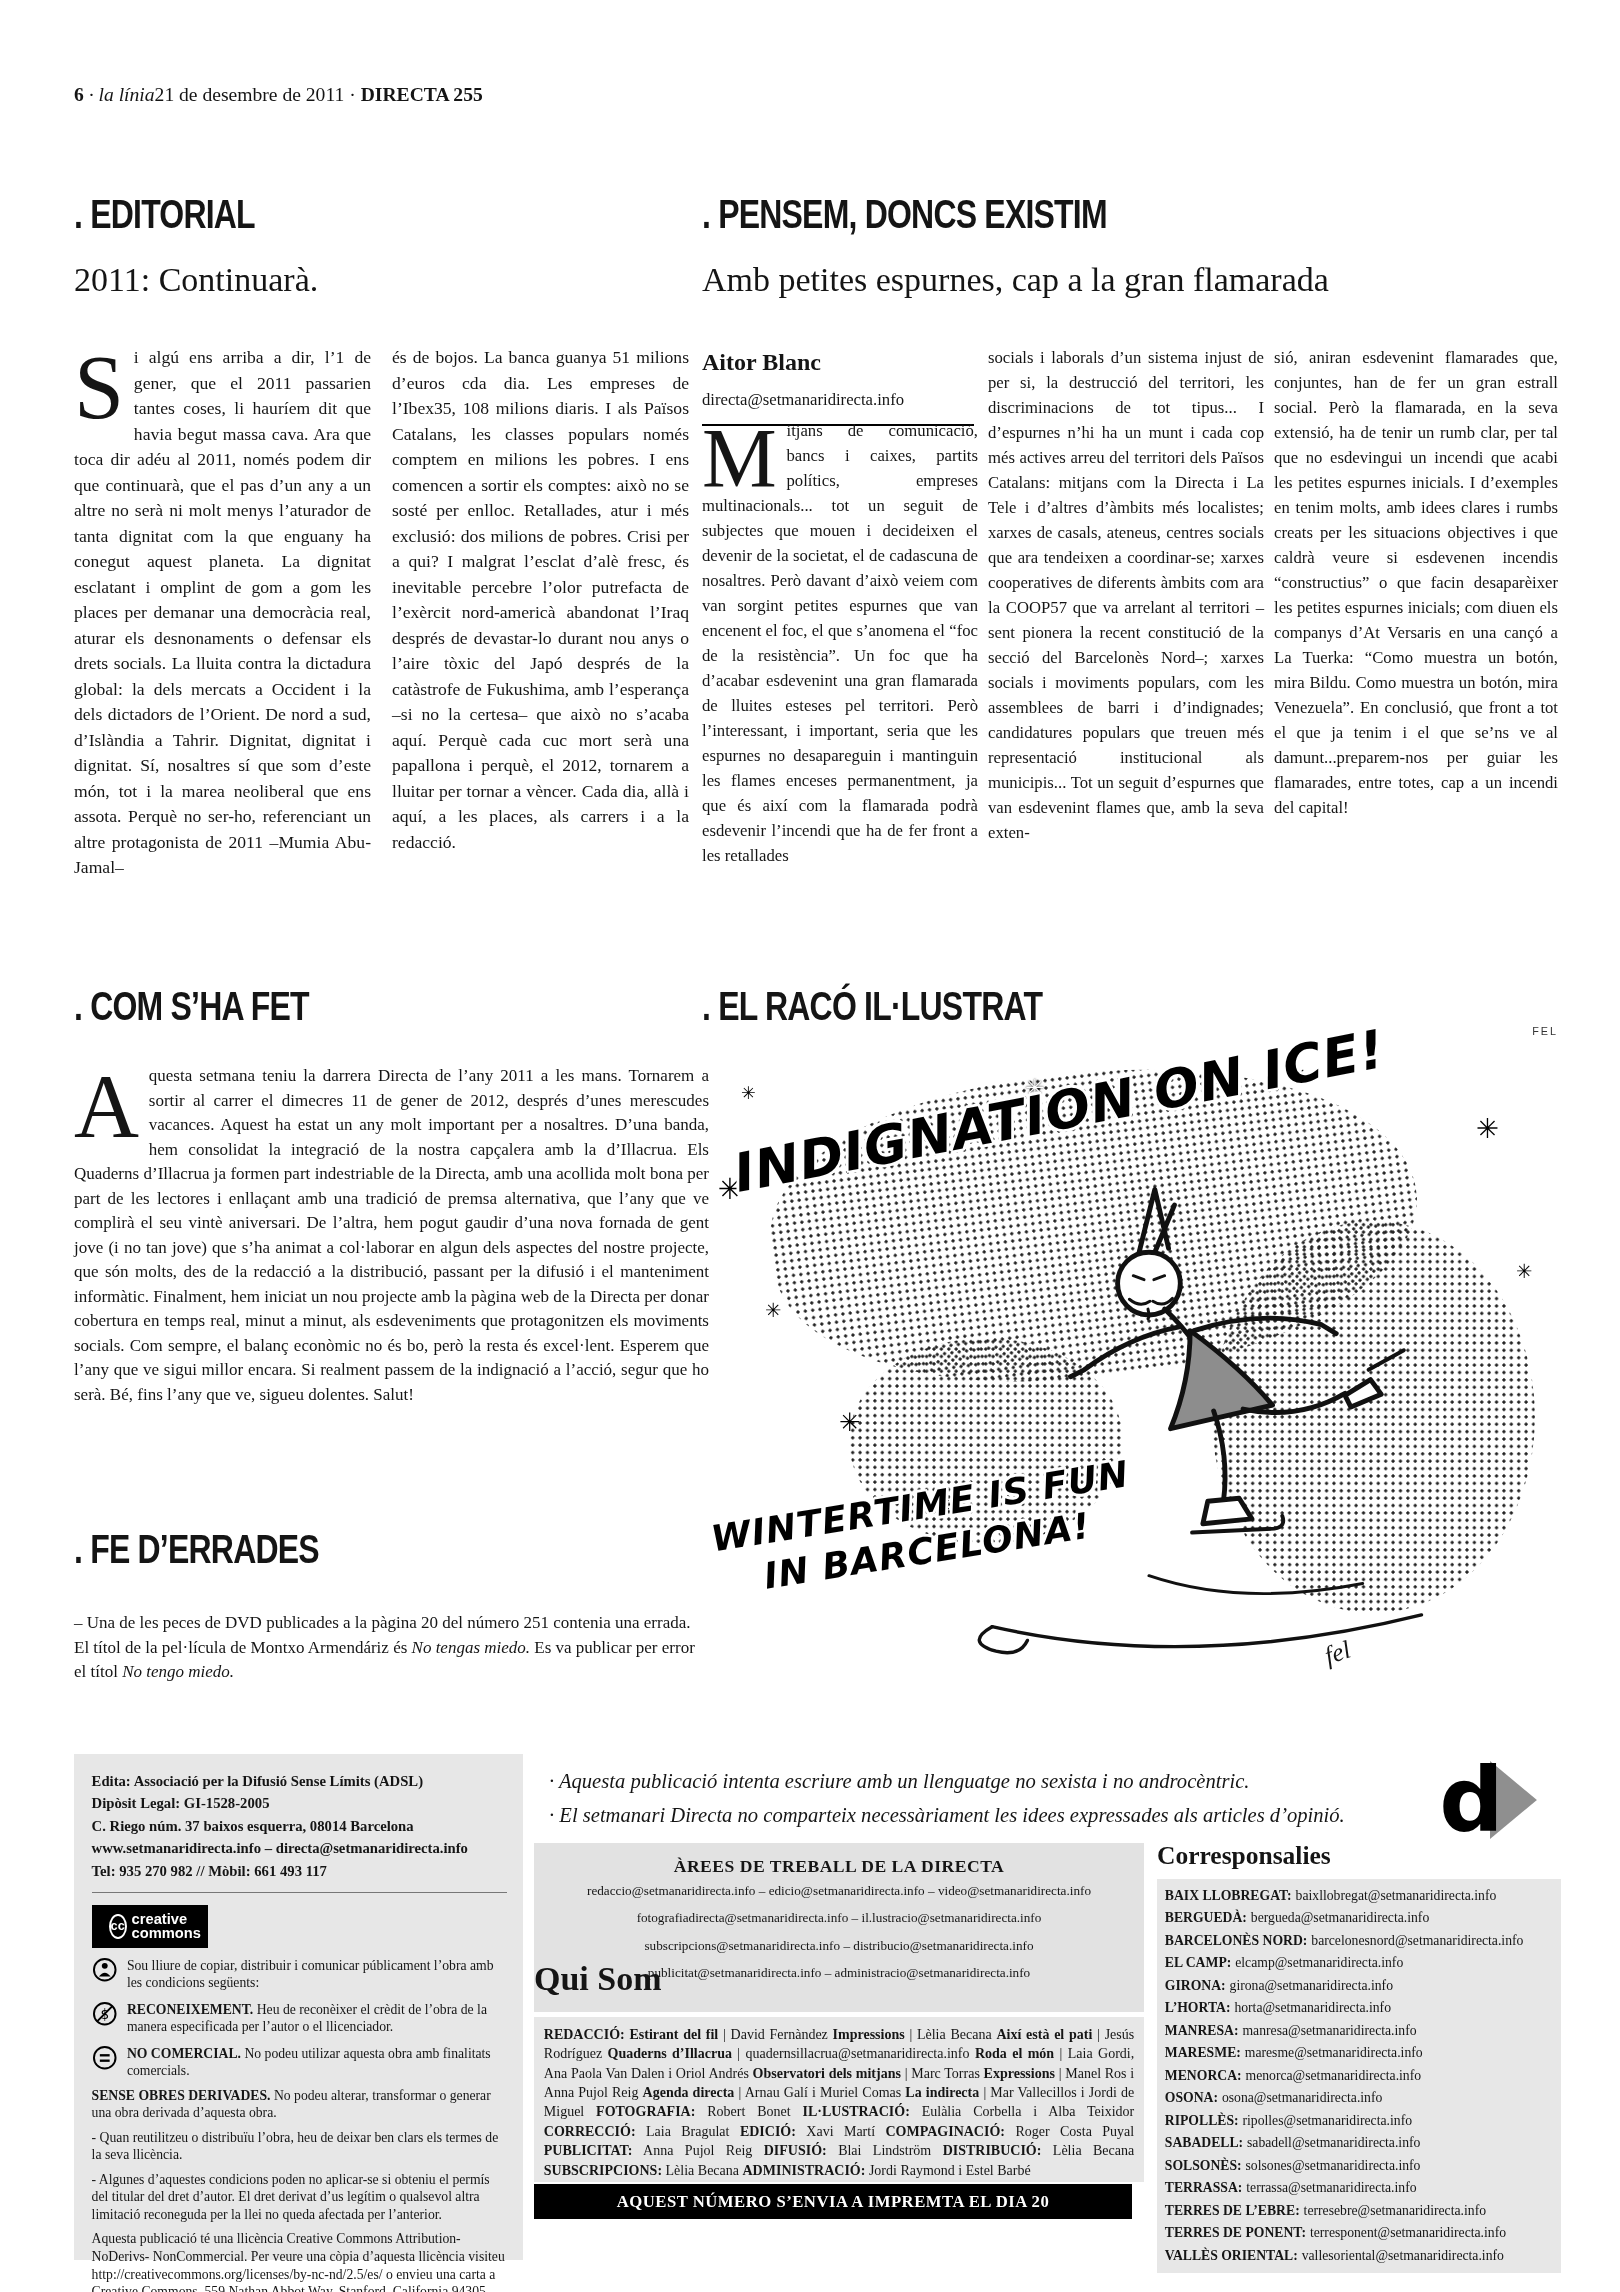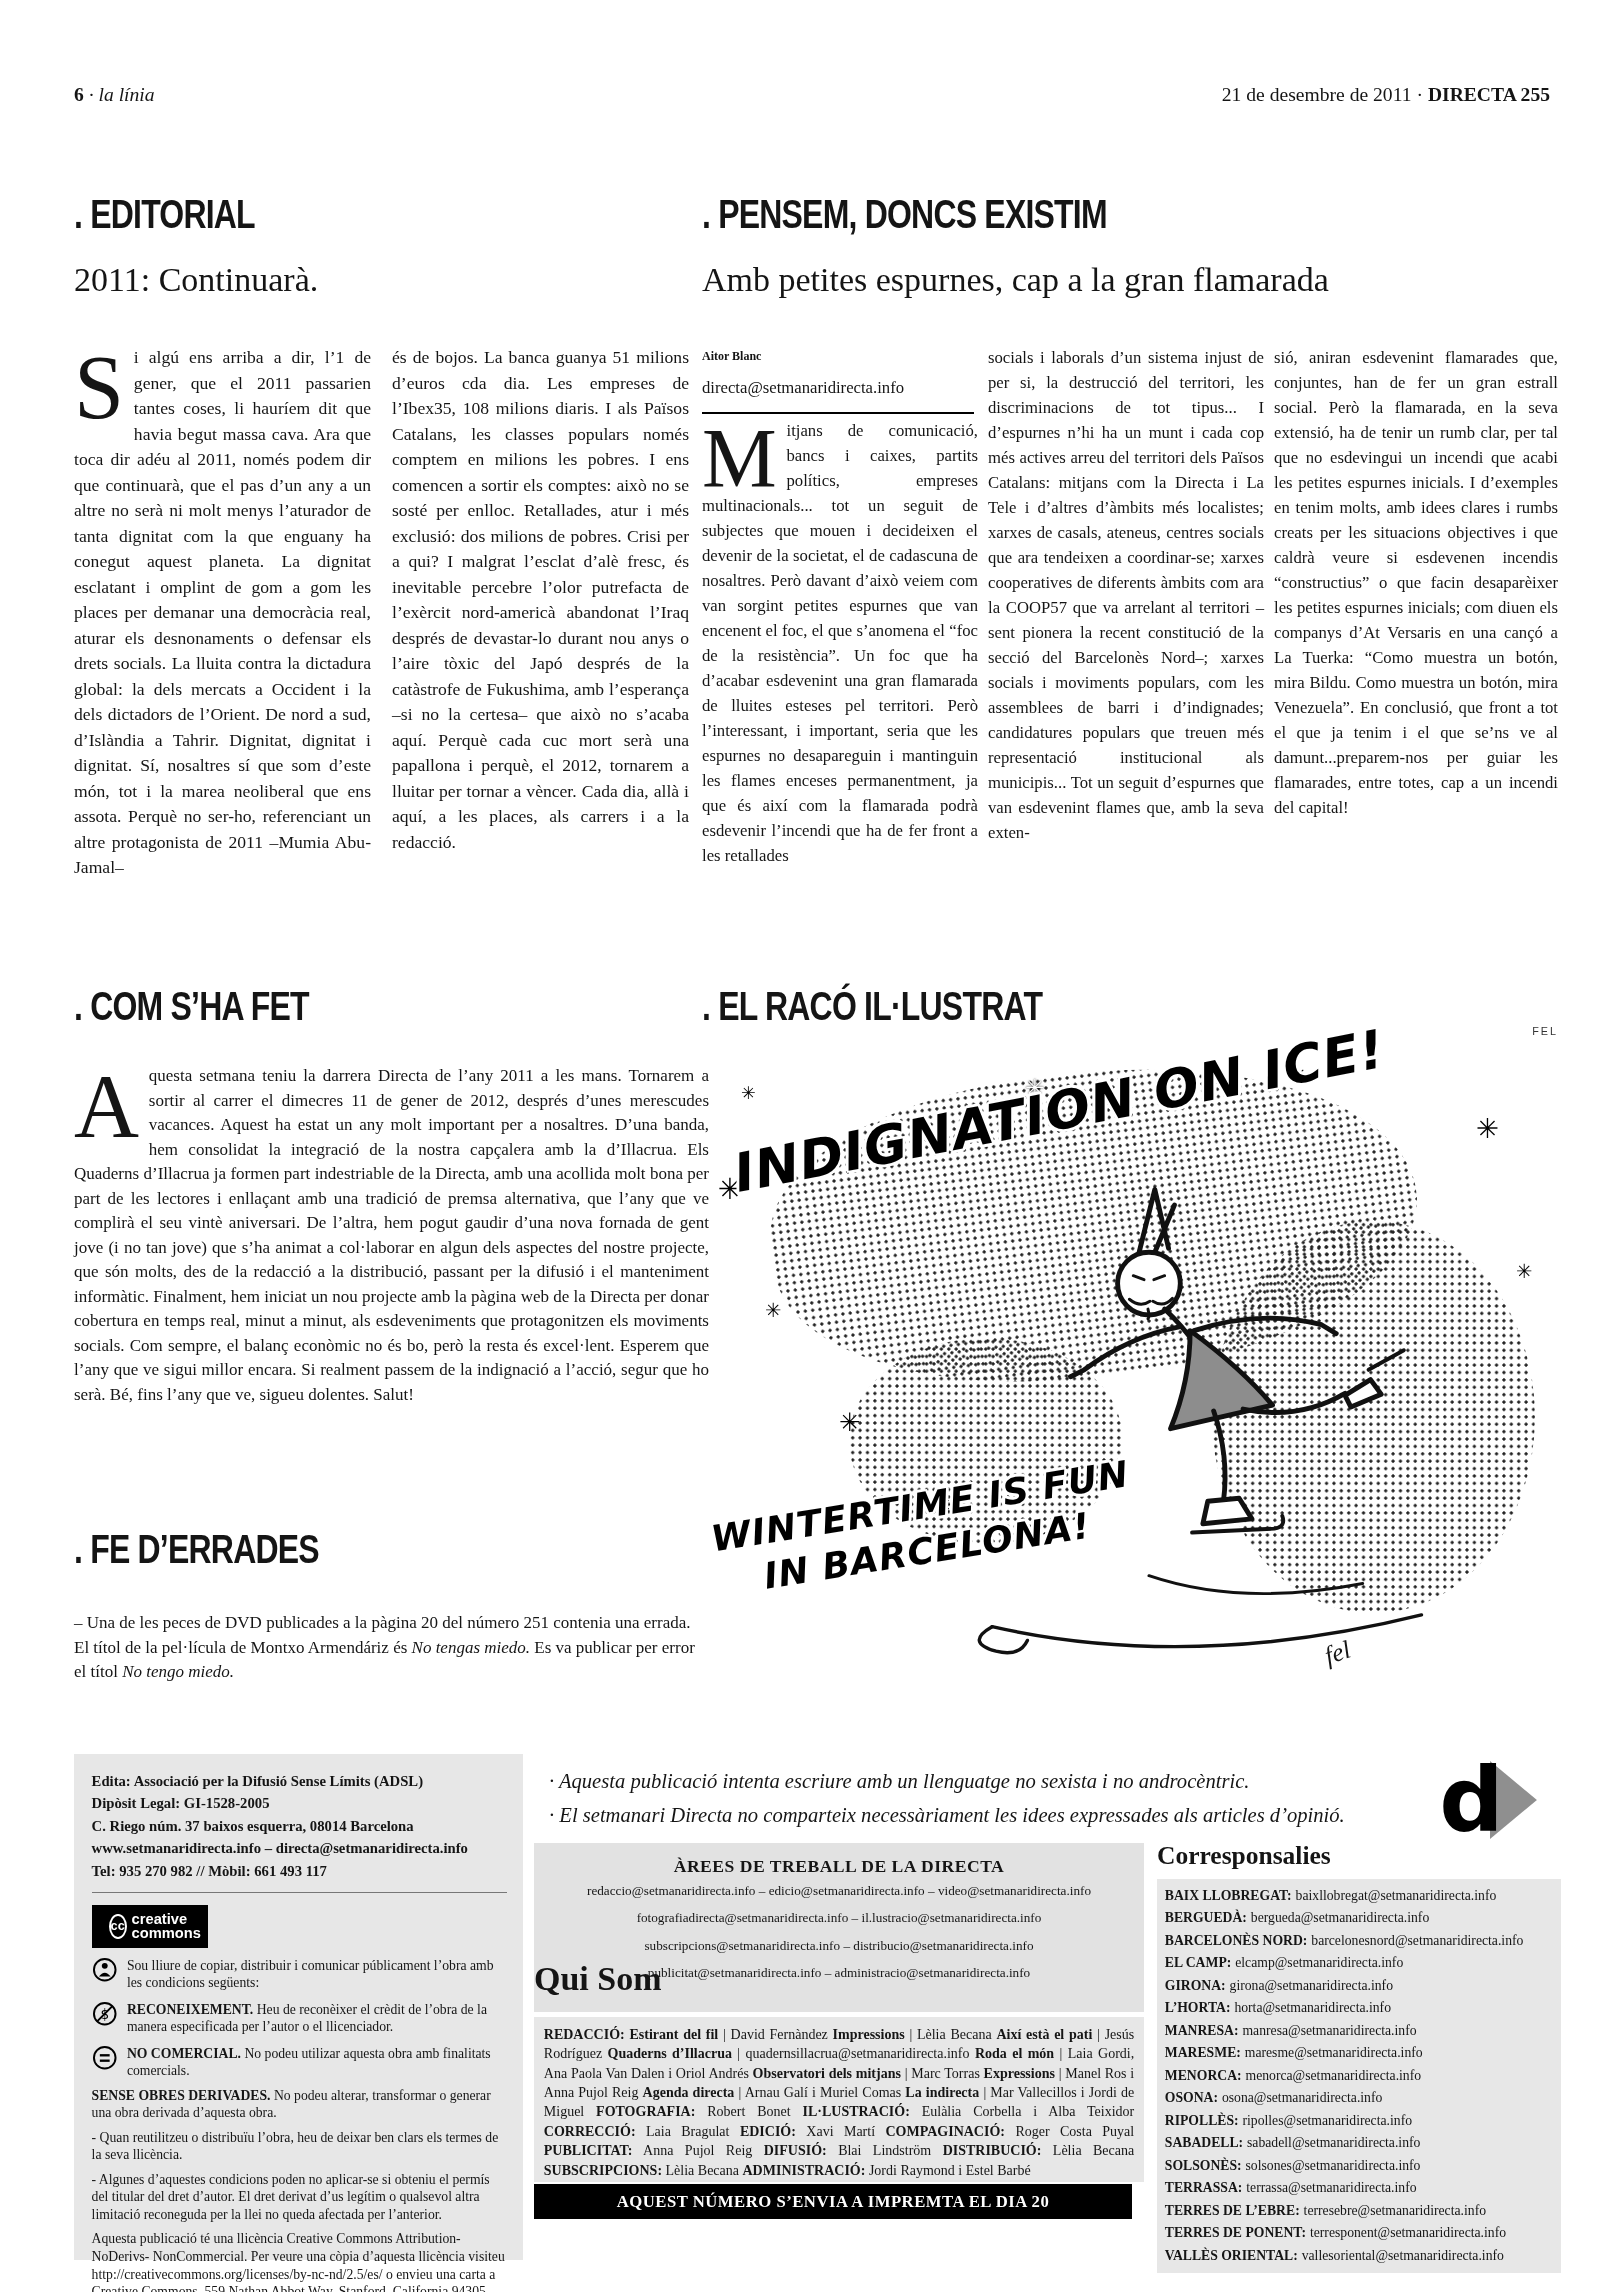--- a/index.html
+++ b/index.html
@@ -4,27 +4,27 @@
 <style>
   *{margin:0;padding:0;box-sizing:border-box}
   html,body{background:#fff}
   body{width:1620px;height:2293px;position:relative;font-family:"Liberation Serif",serif;color:#151515;overflow:hidden}
   .abs{position:absolute}
   .kicker{font-family:"Liberation Sans",sans-serif;font-weight:700;font-size:40px;letter-spacing:-1px;transform:scaleX(.8);transform-origin:left top;white-space:nowrap}
   .headline{font-size:34px;font-weight:400}
   .bodytext{font-size:17.6px;line-height:25.5px;text-align:justify}
   .pcol{font-size:16.7px;line-height:25px;text-align:justify}
   .dropcap{float:left;font-size:90px;line-height:73px;padding:5.9px 9.8px 0 0;font-weight:400}
-  .byline-name{font-size:12px;font-weight:700}
+  .byline-name{font-size:24px;font-weight:700}
   .byline-mail{font-size:16.7px;margin-top:14px}
   .byline-rule{width:272px;height:2px;background:#000;margin-top:13.7px}
   .b{font-weight:700}
   .i{font-style:italic}
   
-  .pg-header{left:74px;top:84px;width:1476px;display:flex;justify-content:space-between;align-items:baseline;font-size:19.6px}
+  .pg-header{left:74px;top:84px;width:1476px;display:flex;justify-content:flex-start;align-items:baseline;font-size:19.6px}
   .pg-header .num{font-weight:700}
   .pg-header .sec{font-style:italic}
   .pg-header .issue{font-weight:700}
   
   .illu{left:702px;top:1054px;width:857px;height:692px}
   .fel-credit{left:1470px;top:1025px;width:88px;text-align:right;font-size:10.8px;letter-spacing:2px;font-family:"Liberation Sans",sans-serif;color:#333}
   .dots{position:absolute;background-image:radial-gradient(circle,#222 1.4px,transparent 1.6px);background-size:7.4px 7.4px;}
   .halo{color:#000;text-shadow:-2px -2px 0 #fff,2px -2px 0 #fff,-2px 2px 0 #fff,2px 2px 0 #fff,-2.9px 0 0 #fff,2.9px 0 0 #fff,0 -2.9px 0 #fff,0 2.9px 0 #fff}
   .comic{font-family:"DejaVu Sans",sans-serif;font-weight:900;font-style:italic;letter-spacing:1px;white-space:nowrap}
   .ice-title{position:absolute;left:27.4px;top:90px;font-size:53px;transform:rotate(-11deg);transform-origin:left top}

